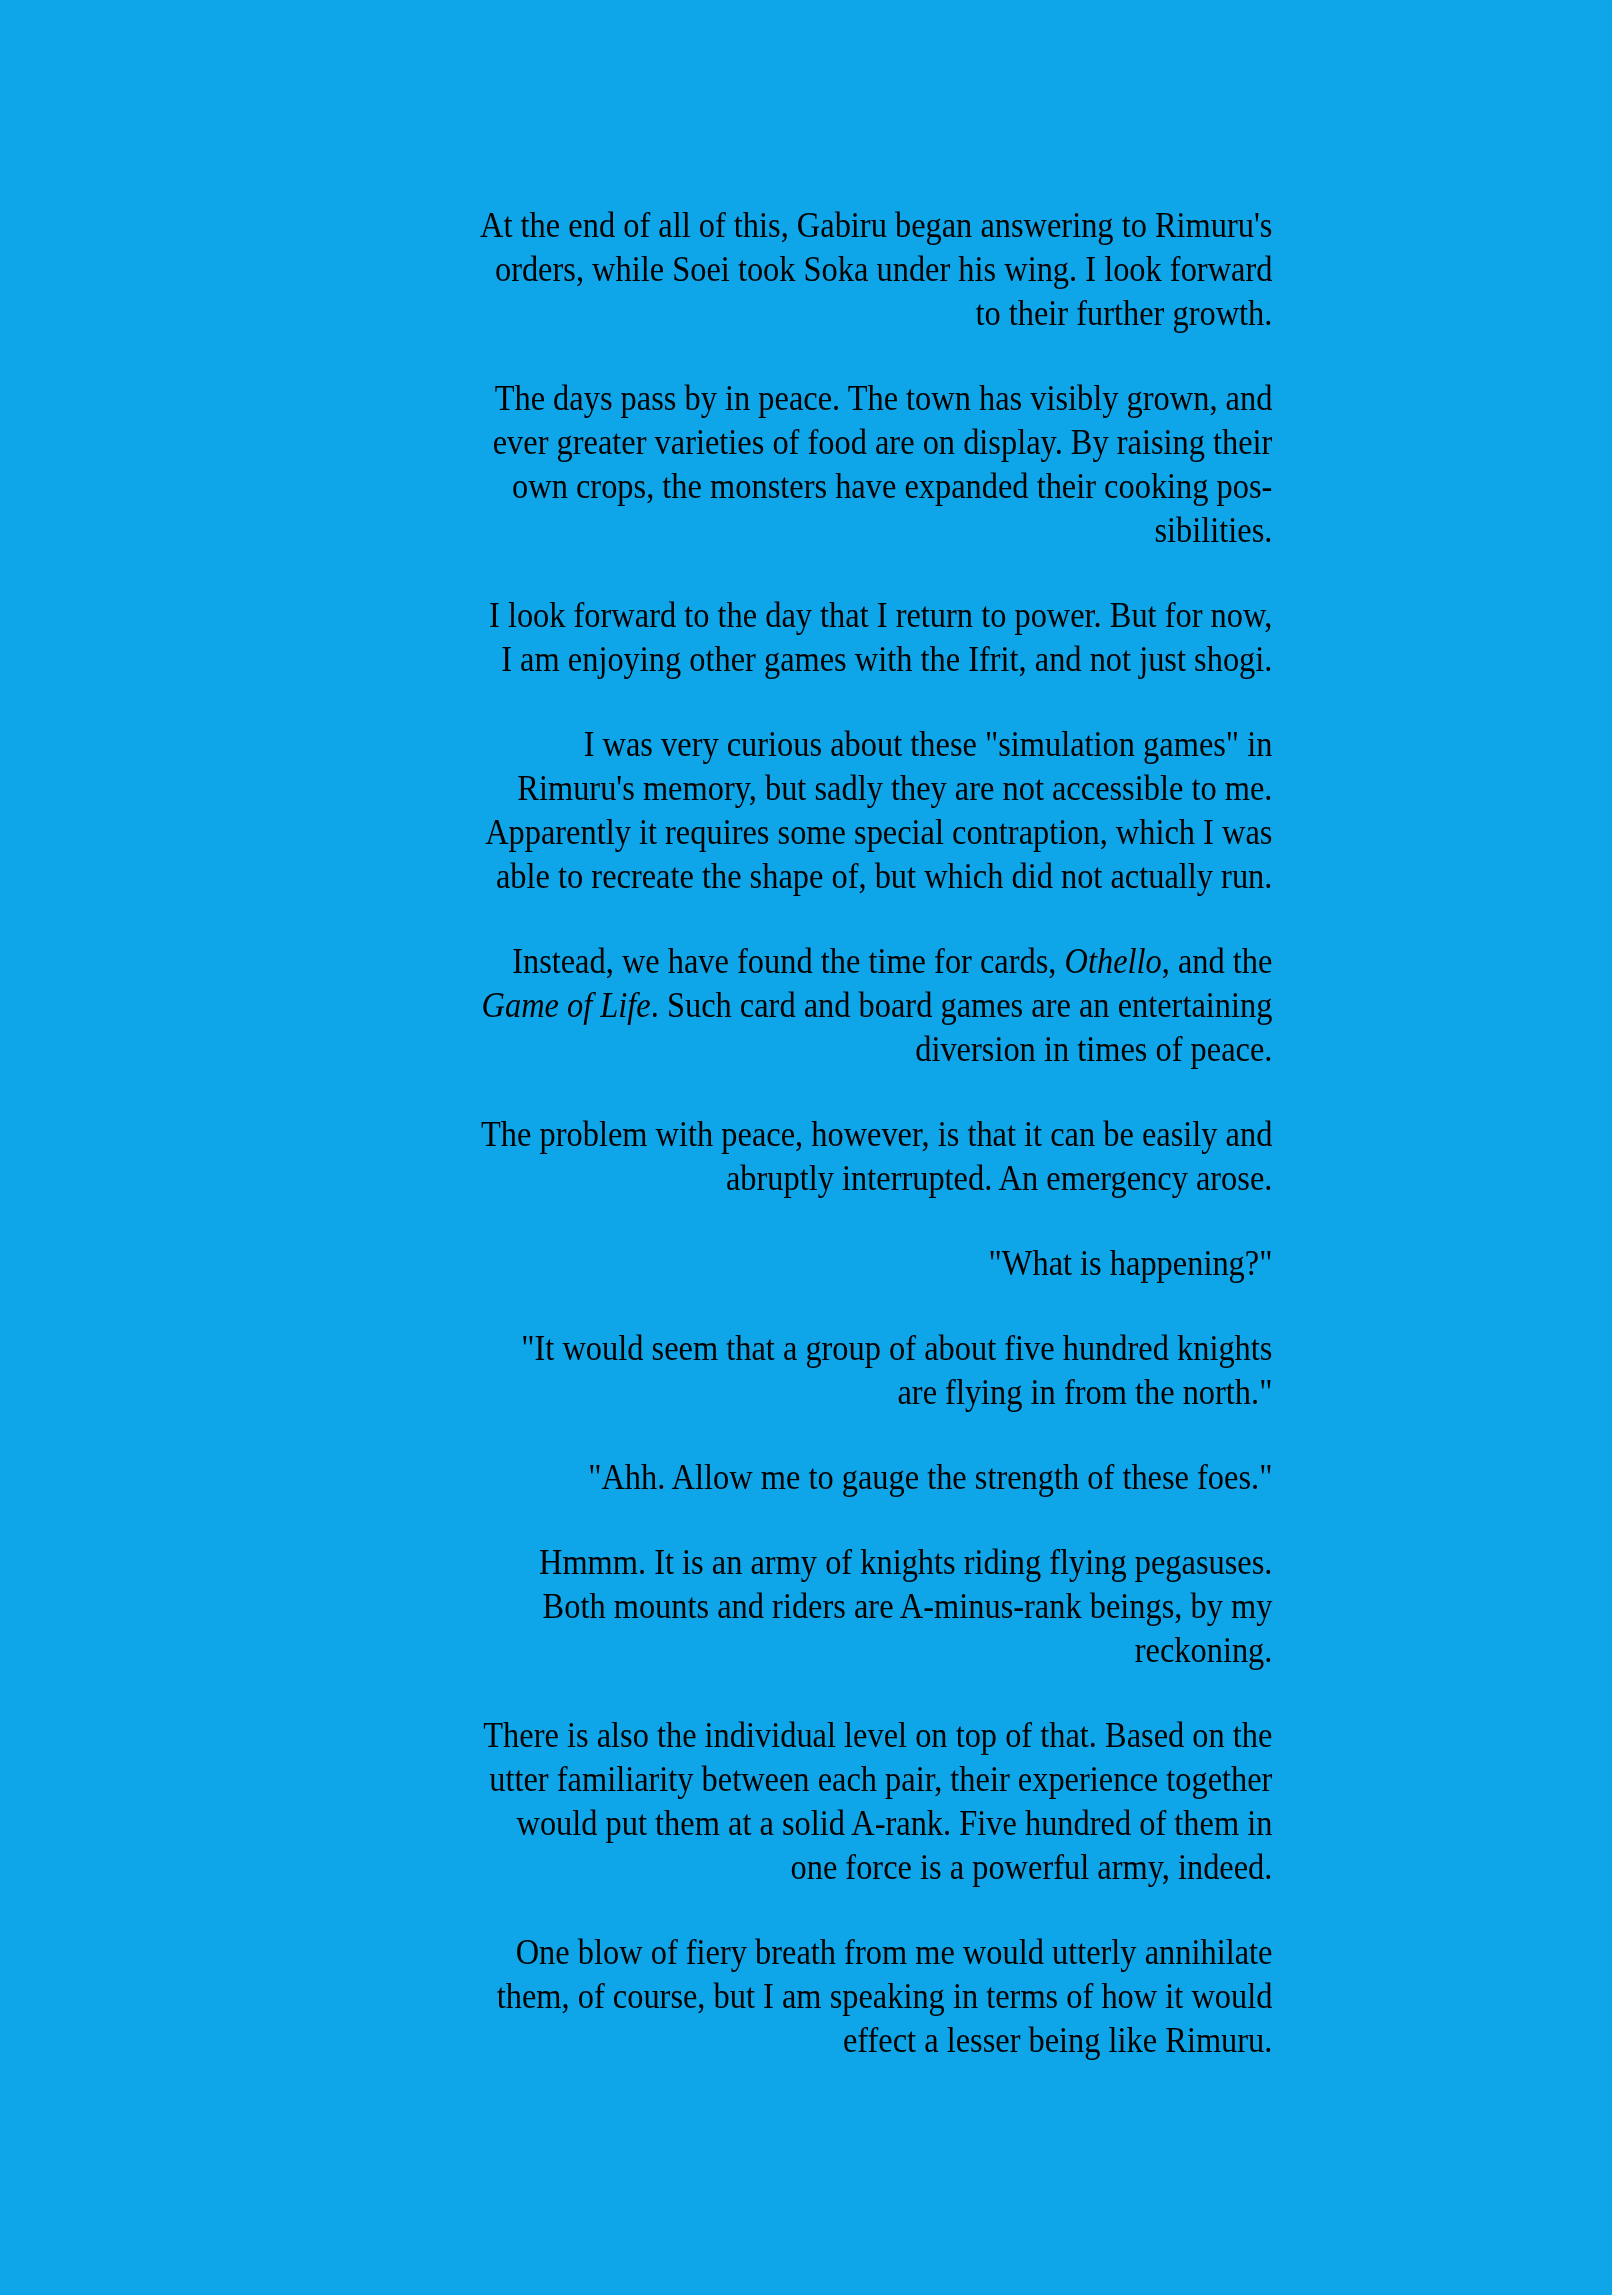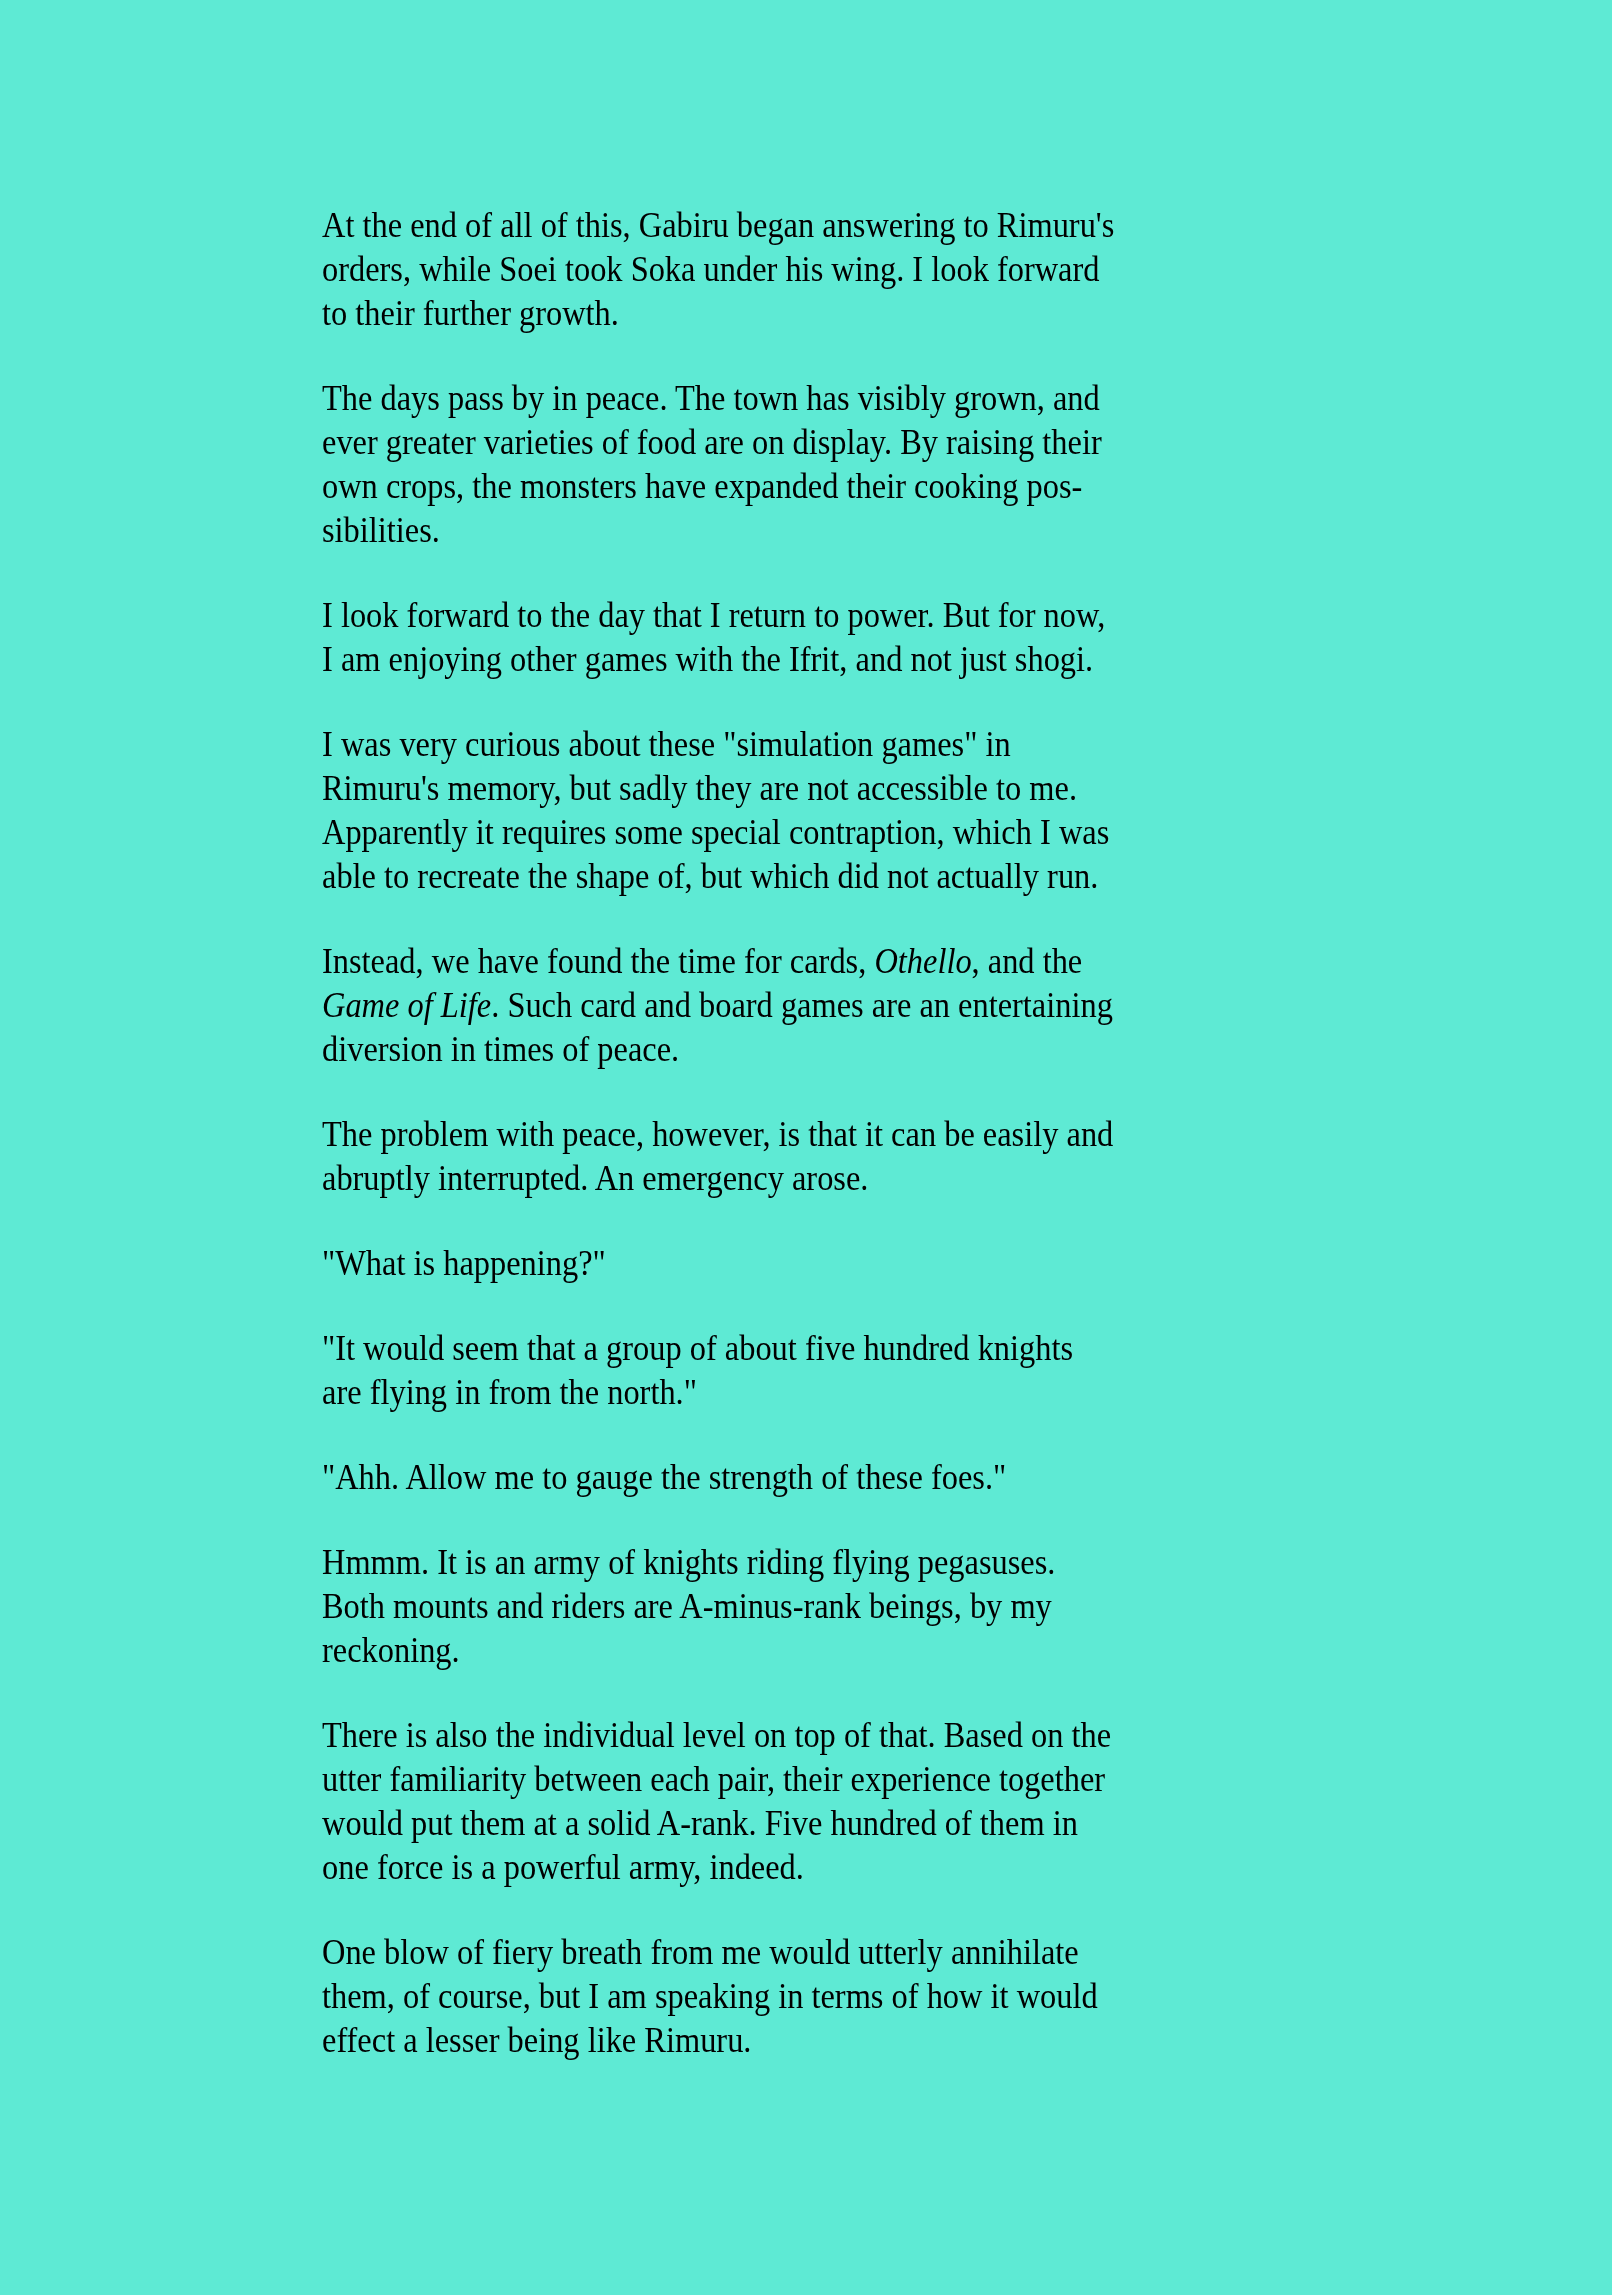--- a/index.html
+++ b/index.html
@@ -10,21 +10,22 @@
   body {
     width: 1612px;
     height: 2295px;
     position: relative;
     overflow: hidden;
     font-family: "Liberation Serif", "DejaVu Serif", serif;
   }
   .page {
     position: absolute;
     inset: 0;
-    background: #5eead4;
+    background: #0ea5e9;
+    text-align: right;
   }
   .text-block {
     position: absolute;
     left: 322px;
     top: 203px;
     width: 1056px;
     color: #000000;
     font-size: 36px;
     line-height: 44px;
     transform: scaleX(0.9);

